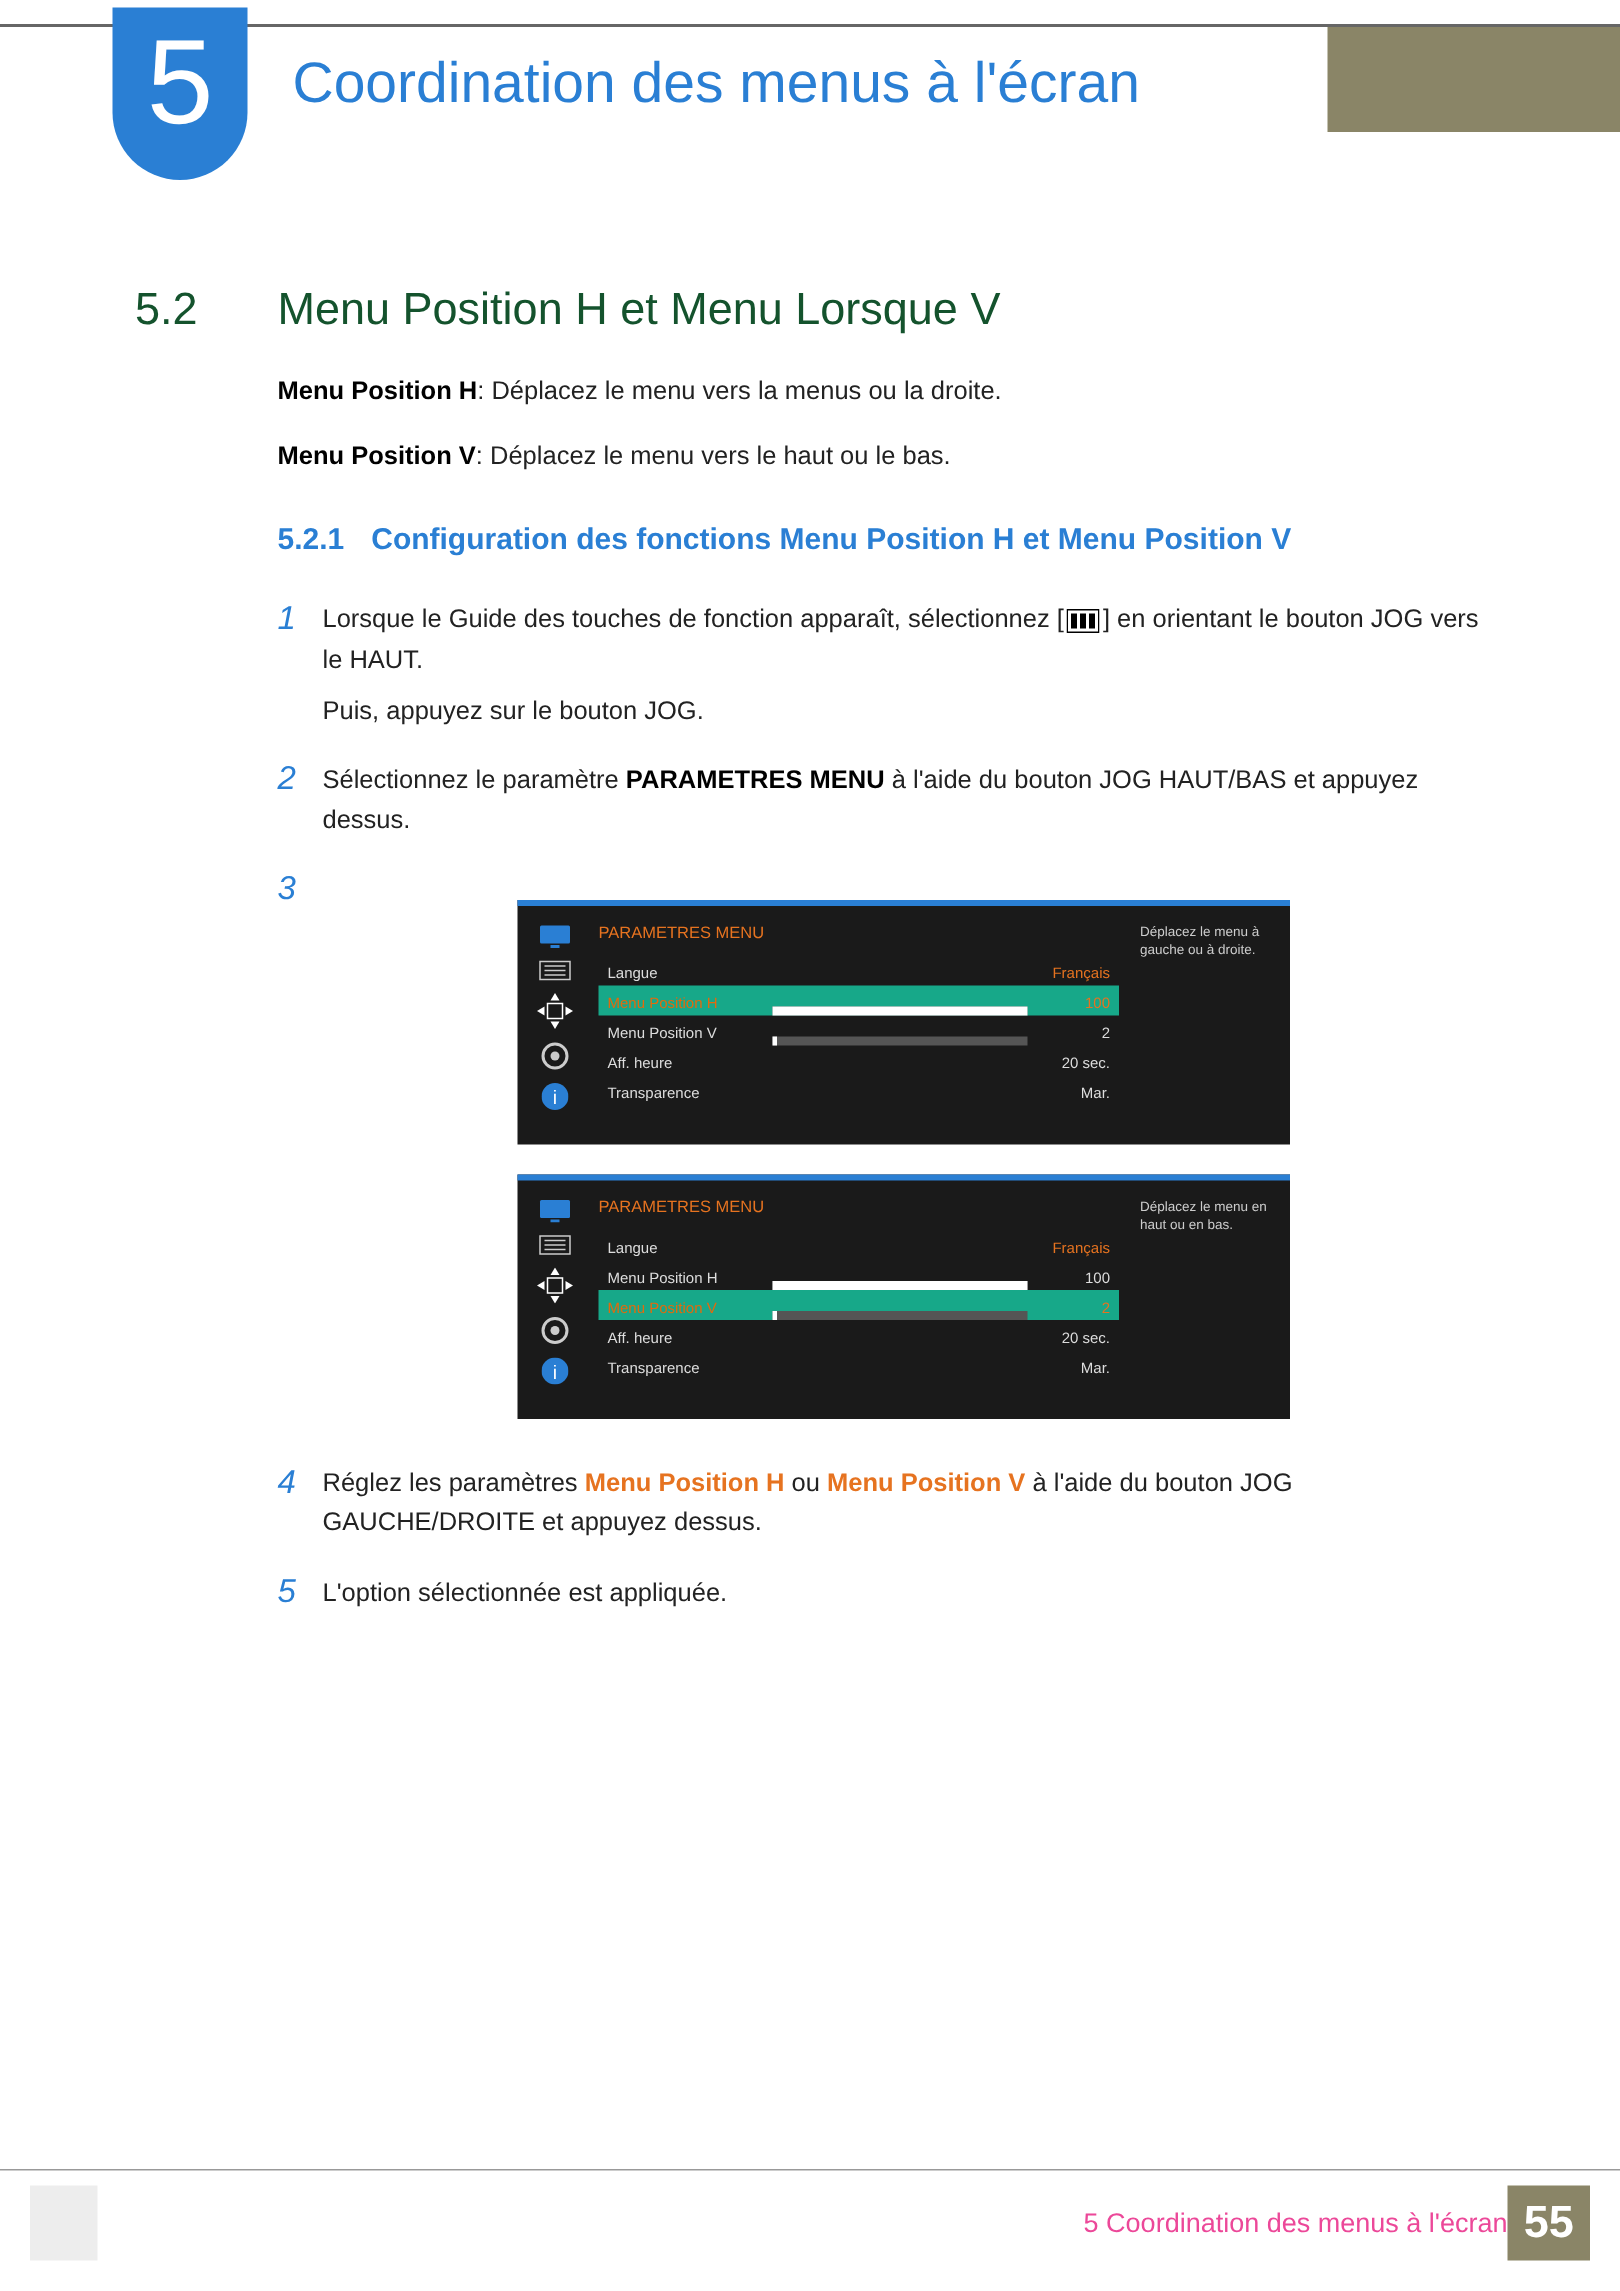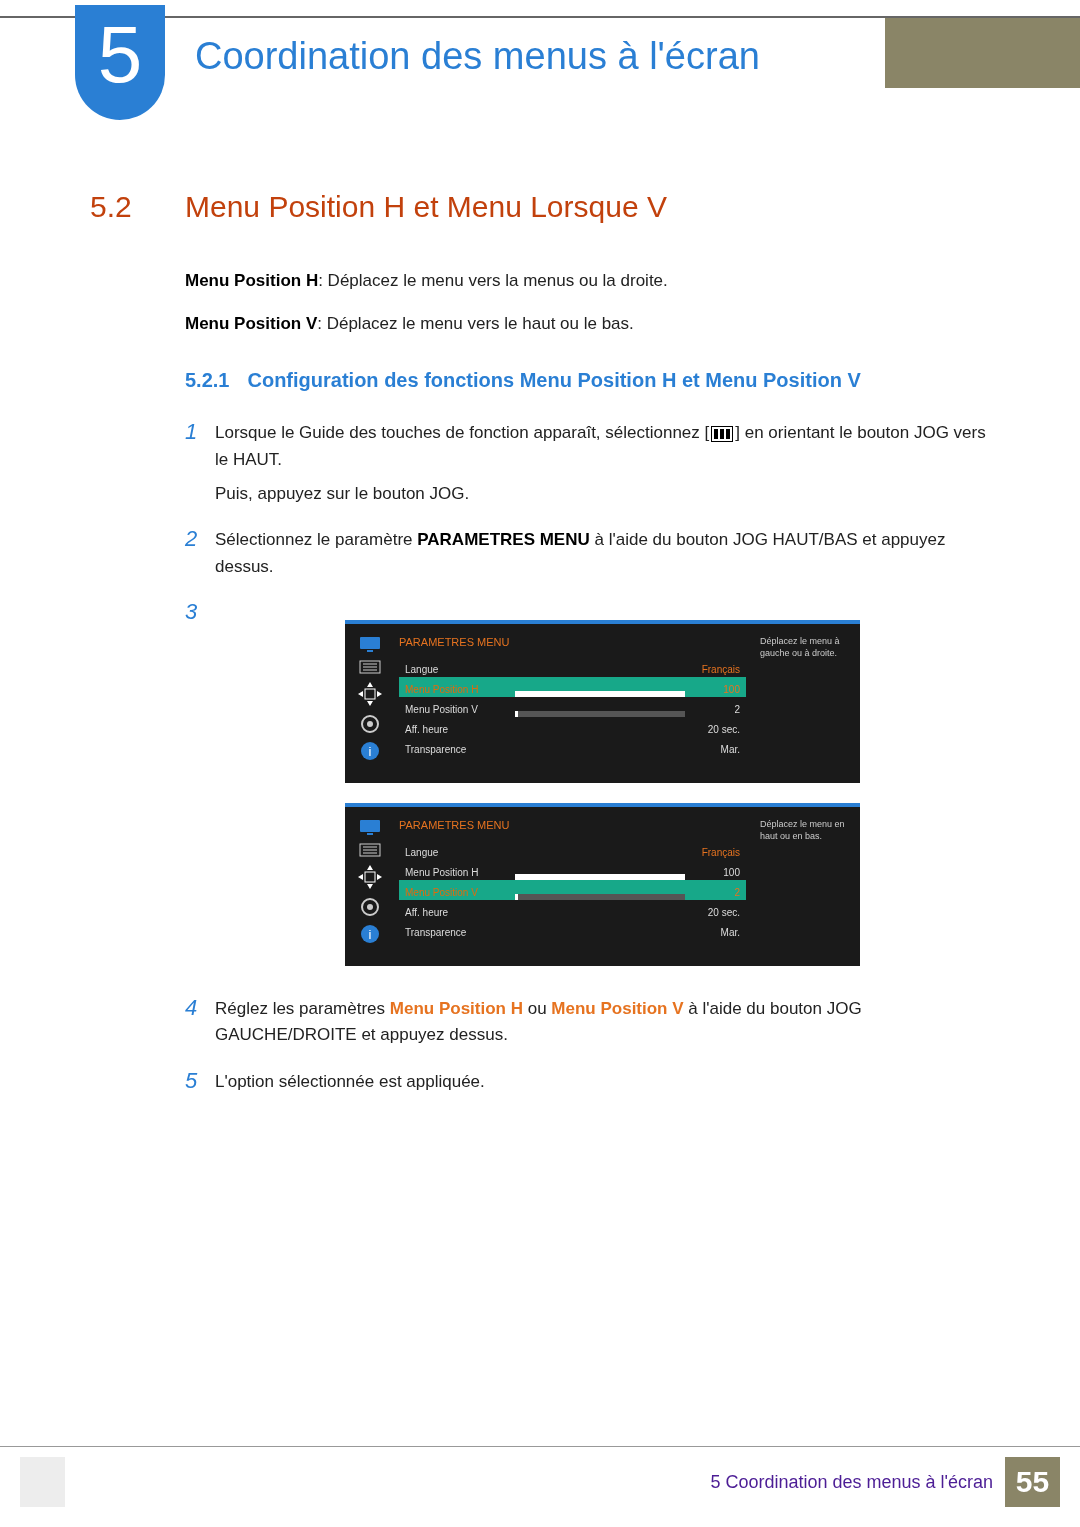--- a/index.html
+++ b/index.html
@@ -41,23 +41,23 @@
     font-size: 38px;
     color: #2a7fd4;
   }
   .content {
     position: absolute;
     left: 90px; top: 190px;
     width: 900px;
   }
   .sec-head {
     display: flex;
-    color: #c2410c;
+    color: #14532d;
     font-size: 30px;
-    margin-bottom: 45px;
+    margin-bottom: 25px;
   }
   .sec-num { width: 95px; }
   .body-area { margin-left: 95px; font-size: 17px; color: #222; line-height: 1.45; }
   .para { margin-bottom: 18px; }
   .bold { font-weight: 700; color: #000; }
   .orange { color: #e67320; font-weight: 700; }
   .subhead {
     color: #2a7fd4;
     font-size: 20px;
     font-weight: 700;
@@ -151,22 +151,21 @@
     height: 1px; background: #999;
   }
   .footer-bar {
     position: absolute;
     bottom: 20px; right: 20px;
     display: flex;
     align-items: center;
   }
   .footer-label {
     font-size: 18px;
-    color: #4c1d95;
-    margin-right: 12px;
+    color: #ec4899;
   }
   .footer-page {
     background: #8a8567;
     color: #ffffff;
     font-weight: 700;
     font-size: 30px;
     width: 55px; height: 50px;
     display: flex; align-items: center; justify-content: center;
   }
   .left-stripe {

